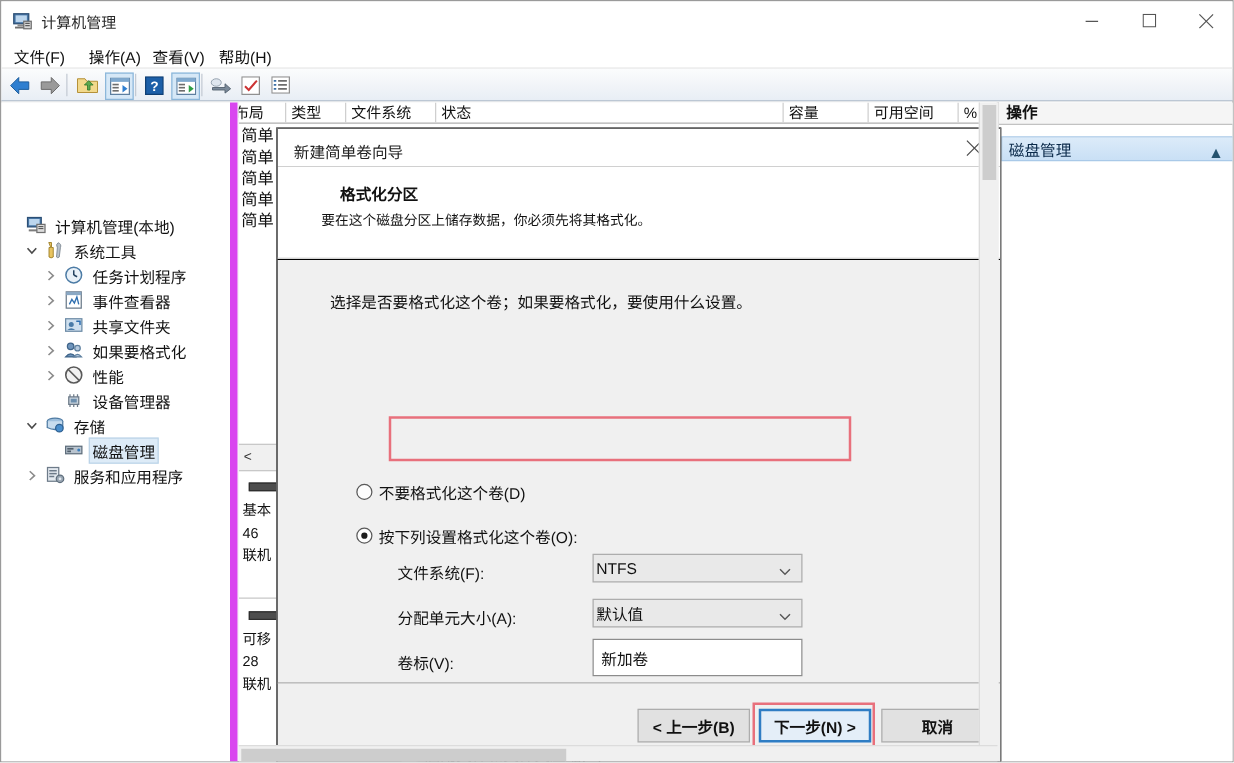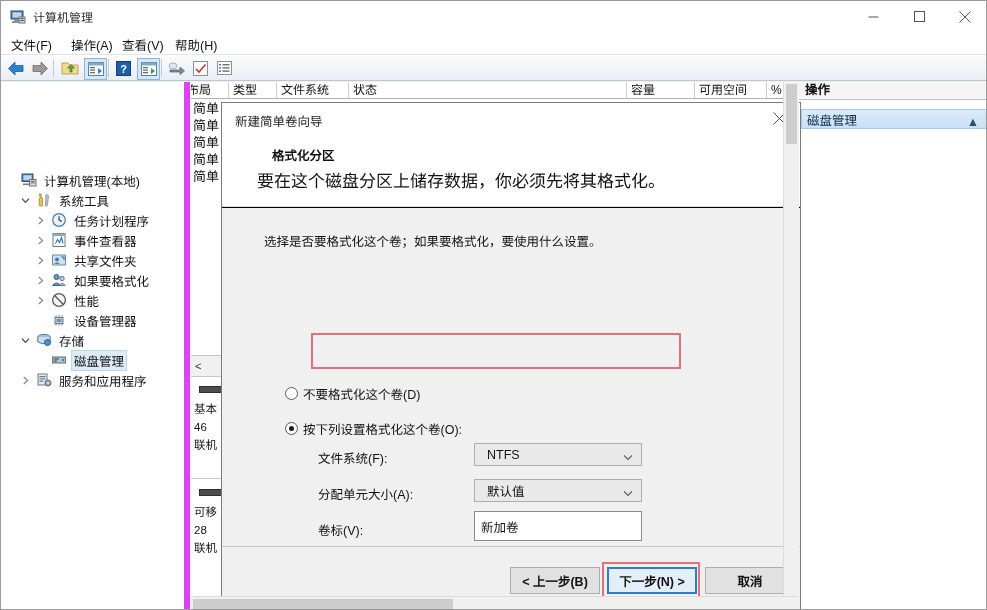--- a/index.html
+++ b/index.html
@@ -321,21 +321,21 @@
     position: absolute;
     left: 18px; top: 12px;
     font-size: 12.5px;
     font-weight: bold;
     color: #111;
     margin-left: 32px;
   }
   .dlg-h2 {
     position: absolute;
     left: 35px; top: 34px;
-    font-size: 17px;
+    font-size: 11px;
     color: #111;
   }
   .dlg-body {
     position: absolute;
     left: 0; top: 105px;
     width: 578px; height: 338px;
     background: #f0f0f0;
     text-decoration: underline;
   }
   .dlg-intro {
@@ -379,21 +379,21 @@
     white-space: nowrap;
   }
   .combo {
     position: absolute;
     height: 23px;
     background: #e9e9e9;
     border: 1px solid #adadad;
     box-sizing: border-box;
     display: flex;
     align-items: center;
-    padding-left: 12px;
+    padding-left: 2px;
     font-size: 12.5px;
     color: #111;
   }
   .combo .arrow {
     position: absolute;
     right: 8px; top: 6px;
     color: #4a4a4a;
   }
   .textinput {
     position: absolute;

